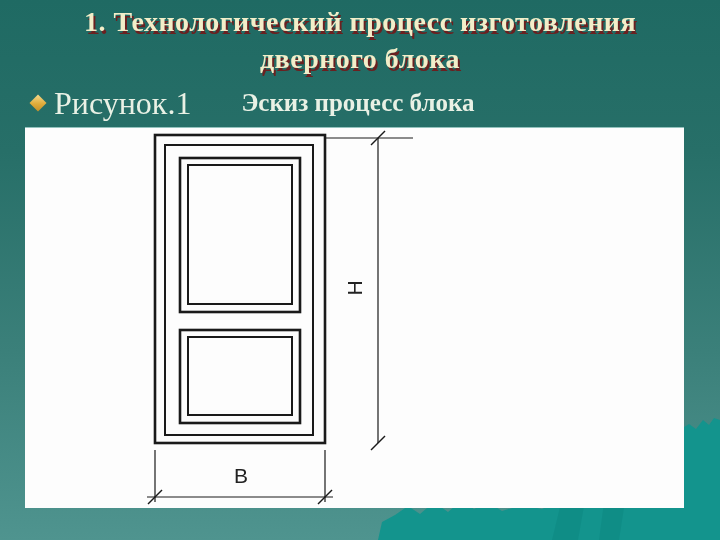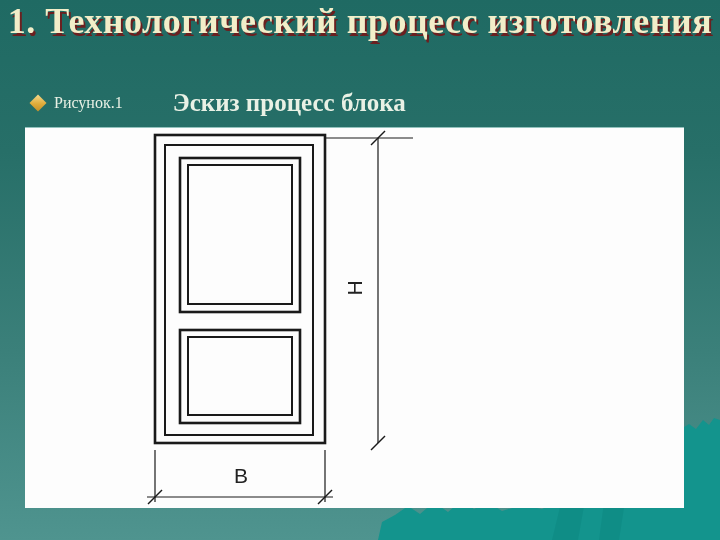--- a/index.html
+++ b/index.html
@@ -18,38 +18,38 @@
     z-index: 1; pointer-events: none;
   }
   .hill { fill: var(--hill, #13948d); }
   .hill-facet { fill: #0d8781; opacity: 0.55; }
 
   .title-block {
     position: absolute; top: 3px; left: 0; width: 720px;
     z-index: 3; text-align: center;
   }
   .title-line {
-    font-size: 36px; font-weight: bold; line-height: 37px;
+    font-size: 28px; font-weight: bold; line-height: 37px;
     color: var(--title-fill, #f2eec9);
     text-shadow: 2px 3px 0 var(--title-shadow, #6b2020);
     letter-spacing: 0.5px;
   }
 
   .caption-row {
     position: absolute; top: 88px; left: 30px; width: 660px;
     z-index: 3; display: flex; align-items: center;
   }
   .diamond {
     width: 12px; height: 12px; flex: 0 0 12px;
     transform: rotate(45deg);
     background: linear-gradient(135deg, #f5da8e 0%, var(--bullet-gold, #e0ac3a) 55%, #c3912a 100%);
     margin: 0 10px 0 2px;
   }
   .figure-label {
-    font-size: 16px; line-height: 30px;
+    font-size: 32px; line-height: 30px;
     color: var(--text-light, #e9f1e5);
   }
   .figure-caption {
     font-size: 25px; font-weight: bold; line-height: 30px;
     margin-left: 50px;
     color: var(--text-light, #e9f1e5);
   }
 
   .figure-canvas {
     position: absolute; left: 25px; top: 128px;
@@ -76,20 +76,21 @@
   <path class="hill" d="M378,540 L382,522 L395,515 L408,506 L420,514 L434,502 L448,512 L462,500
            L474,509 L488,502 L502,511 L522,505 L542,509 L562,499 L584,506 L605,495
            L625,501 L643,489 L656,472 L665,453 L673,438 L681,429 L689,424 L696,429
            L703,420 L709,425 L714,418 L720,420 L720,540 Z"></path>
   <path class="hill-facet" d="M562,499 L584,506 L578,540 L552,540 Z"></path>
   <path class="hill-facet" d="M605,495 L625,501 L619,540 L599,540 Z"></path>
 </svg>
 
 <div class="title-block">
   <div class="title-line">1. Технологический процесс изготовления</div>
+  <div class="title-line">дверного блока</div>
 </div>
 
 <div class="caption-row">
   <span class="diamond"></span>
   <span class="figure-label">Рисунок.1</span>
   <span class="figure-caption">Эскиз процесс блока</span>
 </div>
 
 <div class="figure-canvas">
   <svg class="sketch" width="659" height="380" viewBox="0 0 659 380" xmlns="http://www.w3.org/2000/svg">

